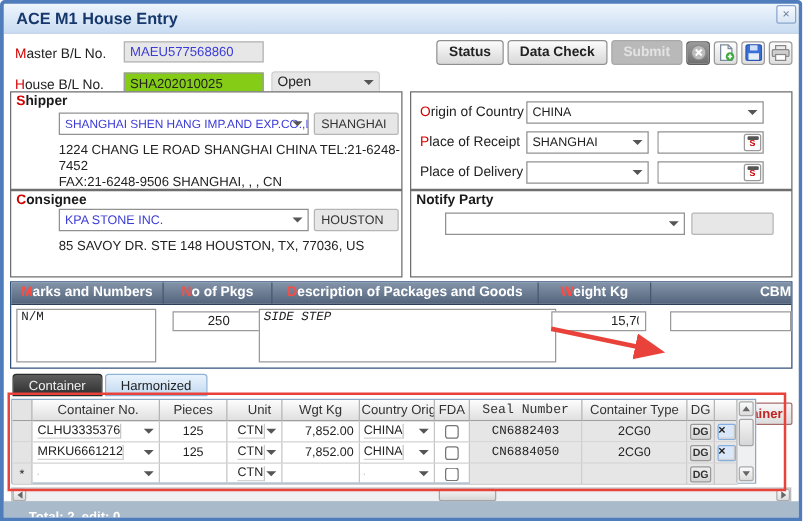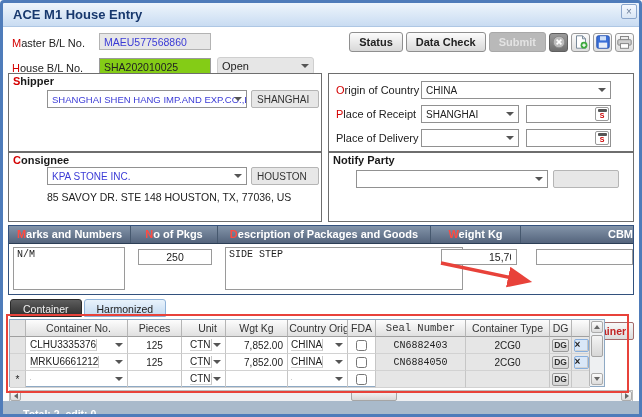--- a/index.html
+++ b/index.html
@@ -174,32 +174,34 @@
       <svg width="15" height="13" viewBox="0 0 15 13">
         <rect x="3.5" y="0.5" width="8" height="3.2" fill="#ececec" stroke="#888"></rect>
         <rect x="0.8" y="3.7" width="13.4" height="5.4" rx="1" fill="#cfcfcf" stroke="#888"></rect>
         <rect x="3.5" y="7.6" width="8" height="4.7" fill="#fff" stroke="#888"></rect>
       </svg>
     </button>
   </div>
 
   <span class="lbl hot" style="left:12px;top:62px;">House B/L No.</span>
   <input class="fld" style="left: 99px; top: 58px; width: 112px;" value="SHA202010025">
-  <div class="combo gray" style="left:217px;top:57px;width:97px;">
+  <div class="combo gray" style="left:217px;top:57px;width:87px;">
     <span>Open</span>
     <i class="arr"></i>
   </div>
 
   <div class="gbox" style="left:8px;top:73px;width:314px;height:79px;">
     <span class="gl hot">Shipper</span>
     <div class="combo blue" style="left:38px;top:16px;width:200px;">
       <span>SHANGHAI SHEN HANG IMP.AND EXP.CO.,LTD</span>
       <i class="arr"></i>
     </div>
     <div class="rofield" style="left:242px;top:16px;width:68px;">SHANGHAI</div>
+    <div class="addr" style="left:38px;top:40px;width:278px;">1224 CHANG LE ROAD SHANGHAI CHINA TEL:21-6248-7452
+FAX:21-6248-9506 SHANGHAI, , , CN</div>
   </div>
 
   <div class="gbox" style="left:328px;top:73px;width:306px;height:79px;">
     <span class="lbl hot" style="left:7px;top:10px;">Origin of Country</span>
     <div class="combo" style="left:92px;top:7px;width:190px;">
       <span style="font-size:10px;">CHINA</span>
       <i class="arr"></i>
     </div>
 
     <span class="lbl hot" style="left:7px;top:34px;">Place of Receipt</span>
@@ -252,21 +254,21 @@
     <div class="cargo-head">
       <span class="ch hot" style="width:122px;">Marks and Numbers</span>
       <span class="ch hot" style="width:87px;">No of Pkgs</span>
       <span class="ch hot" style="width:213px;">Description of Packages and Goods</span>
       <span class="ch hot" style="width:90px;">Weight Kg</span>
       <span class="ch" style="width:112px;">CBM</span>
     </div>
     <div class="cargo-body">
       <textarea class="ta" style="left: 4px; top: 3px; width: 112px; height: 43px;">N/M</textarea>
       <input class="ti center" style="left: 129px; top: 5px; width: 74px;" value="250">
-      <textarea class="ta" style="left: 216px; top: 3px; width: 238px; height: 43px;">SIDE STEP</textarea>
+      <textarea class="ta" style="left: 198px; top: 3px; width: 238px; height: 43px; font-style: italic;">SIDE STEP</textarea>
       <input class="ti right" style="left: 432px; top: 5px; width: 76px; padding-left: 47px;" value="15,704.00">
       <input class="ti" style="left: 527px; top: 5px; width: 97px;" value="">
       <button class="build" style="left:531px;top:30px;width:94px;">Build Container</button>
     </div>
   </div>
 
   <div class="tabs">
     <div class="tab active">Container</div>
     <div class="tab">Harmonized</div>
   </div>

